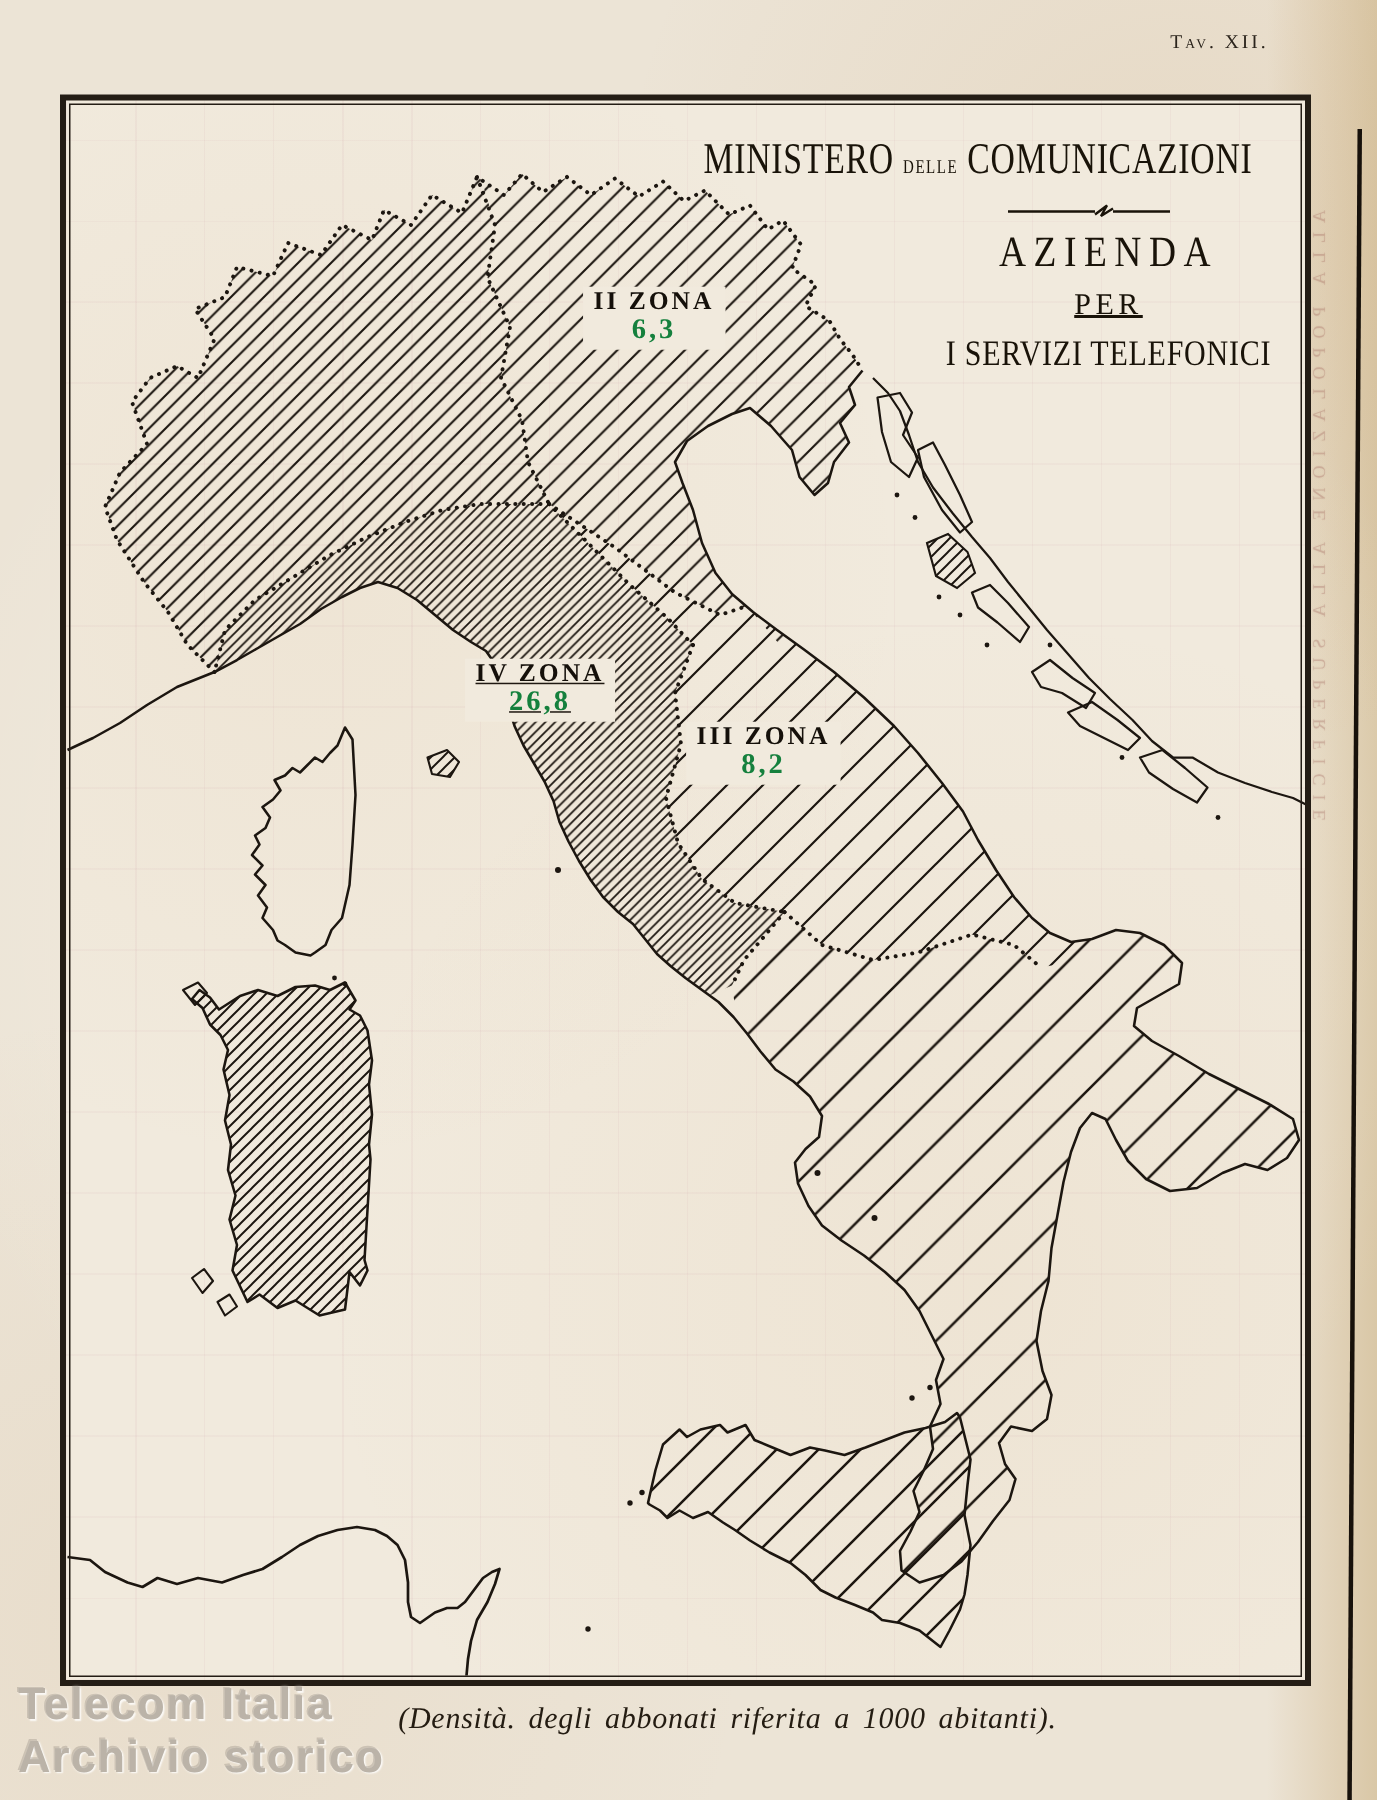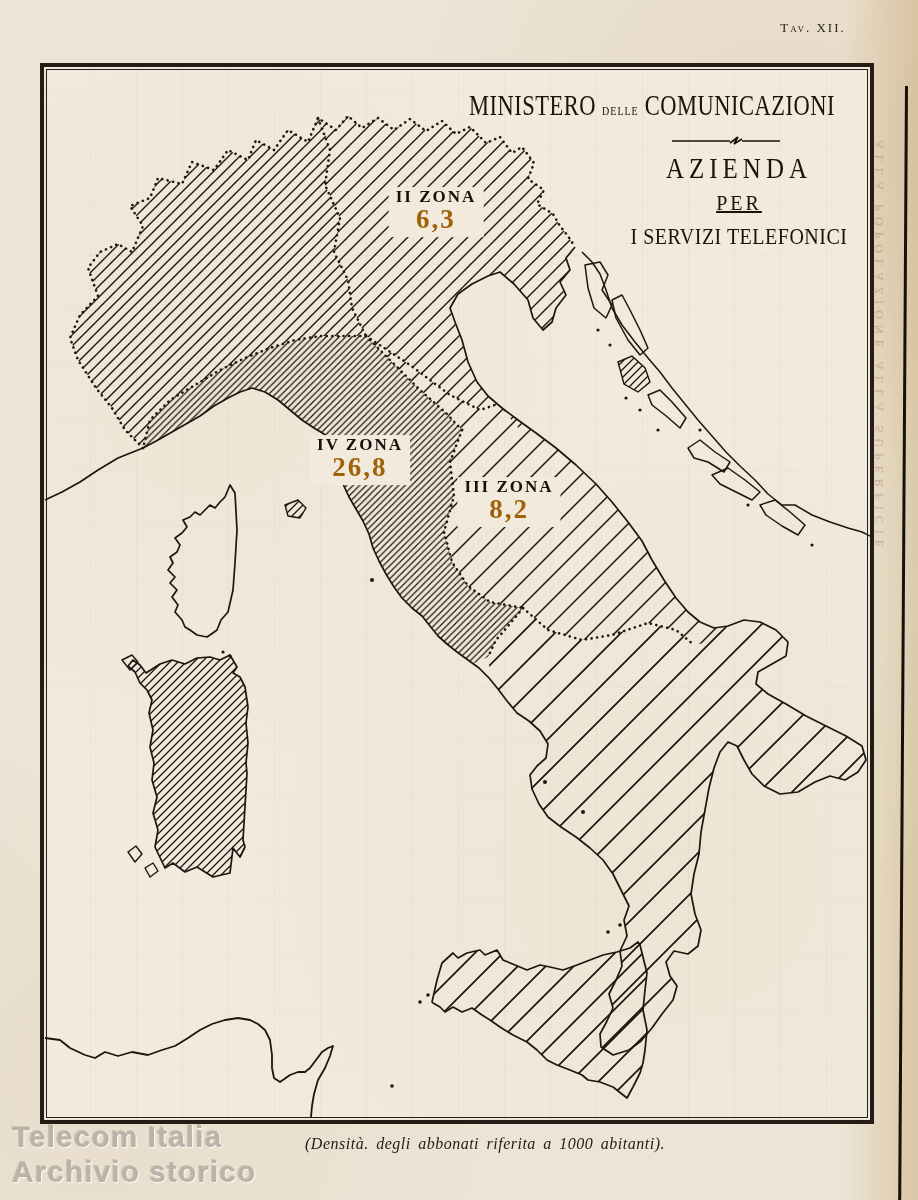--- a/index.html
+++ b/index.html
@@ -52,33 +52,33 @@
     position:absolute; left:570px; top:158px; width:250px; text-align:center;
     font-size:20px; letter-spacing:.5px; white-space:nowrap; transform:scaleY(1.2);
     color:#191309;
   }
   
   .zone-label{
     position:absolute; transform:translate(-50%,-50%); text-align:center;
     background:#f1eadd; padding:1px 7px 3px; line-height:1.02; white-space:nowrap;
   }
   .zone-label .zname{font-size:17px; font-weight:700; letter-spacing:2px; color:#15100a; display:block;}
-  .zone-label .zvalue{font-size:27px; font-weight:700; letter-spacing:2px; color:#a16207; display:block; margin-top:1px;}
+  .zone-label .zvalue{font-size:19px; font-weight:700; letter-spacing:2px; color:#15803d; display:block; margin-top:1px;}
   .zl-1{left:153px; top:207px;}
   .zl-2{left:392px; top:145px;}
   .zl-3{left:438px; top:435px;margin-left:27px;}
-  .zl-4{left:316px; top:393px;}
+  .zl-4{left:316px; top:393px;text-decoration:underline;}
   .zl-5{left:636px; top:645px;}
   
   .caption{position:absolute; left:125px; top:1130px; width:720px; text-align:center;}
   .caption-line1{
     font-variant:small-caps; font-size:16.5px; letter-spacing:1.5px; word-spacing:5px;
     color:#241c12;
   }
-  .caption-line2{font-style:italic; font-size:16px; margin-top:5px; color:#241c12; letter-spacing:.5px; word-spacing:3px;}
+  .caption-line2{font-style:italic; font-size:20px; margin-top:5px; color:#241c12; letter-spacing:.5px; word-spacing:3px;}
   
   .watermark{
     position:absolute; left:12px; top:1120px; line-height:1.15;
     font-family:"Liberation Sans", sans-serif; font-weight:700; font-size:30px;
     letter-spacing:1px; color:#b3aca2; opacity:.85;
     text-shadow:-1px -1px 0 rgba(100,90,78,.28), 1px 1px 1px rgba(255,255,255,.95), 0 0 2px rgba(255,255,255,.6);
   }
   
   .page-edge-line{
     position:absolute; left:905px; top:86px; width:3px; height:1114px;

